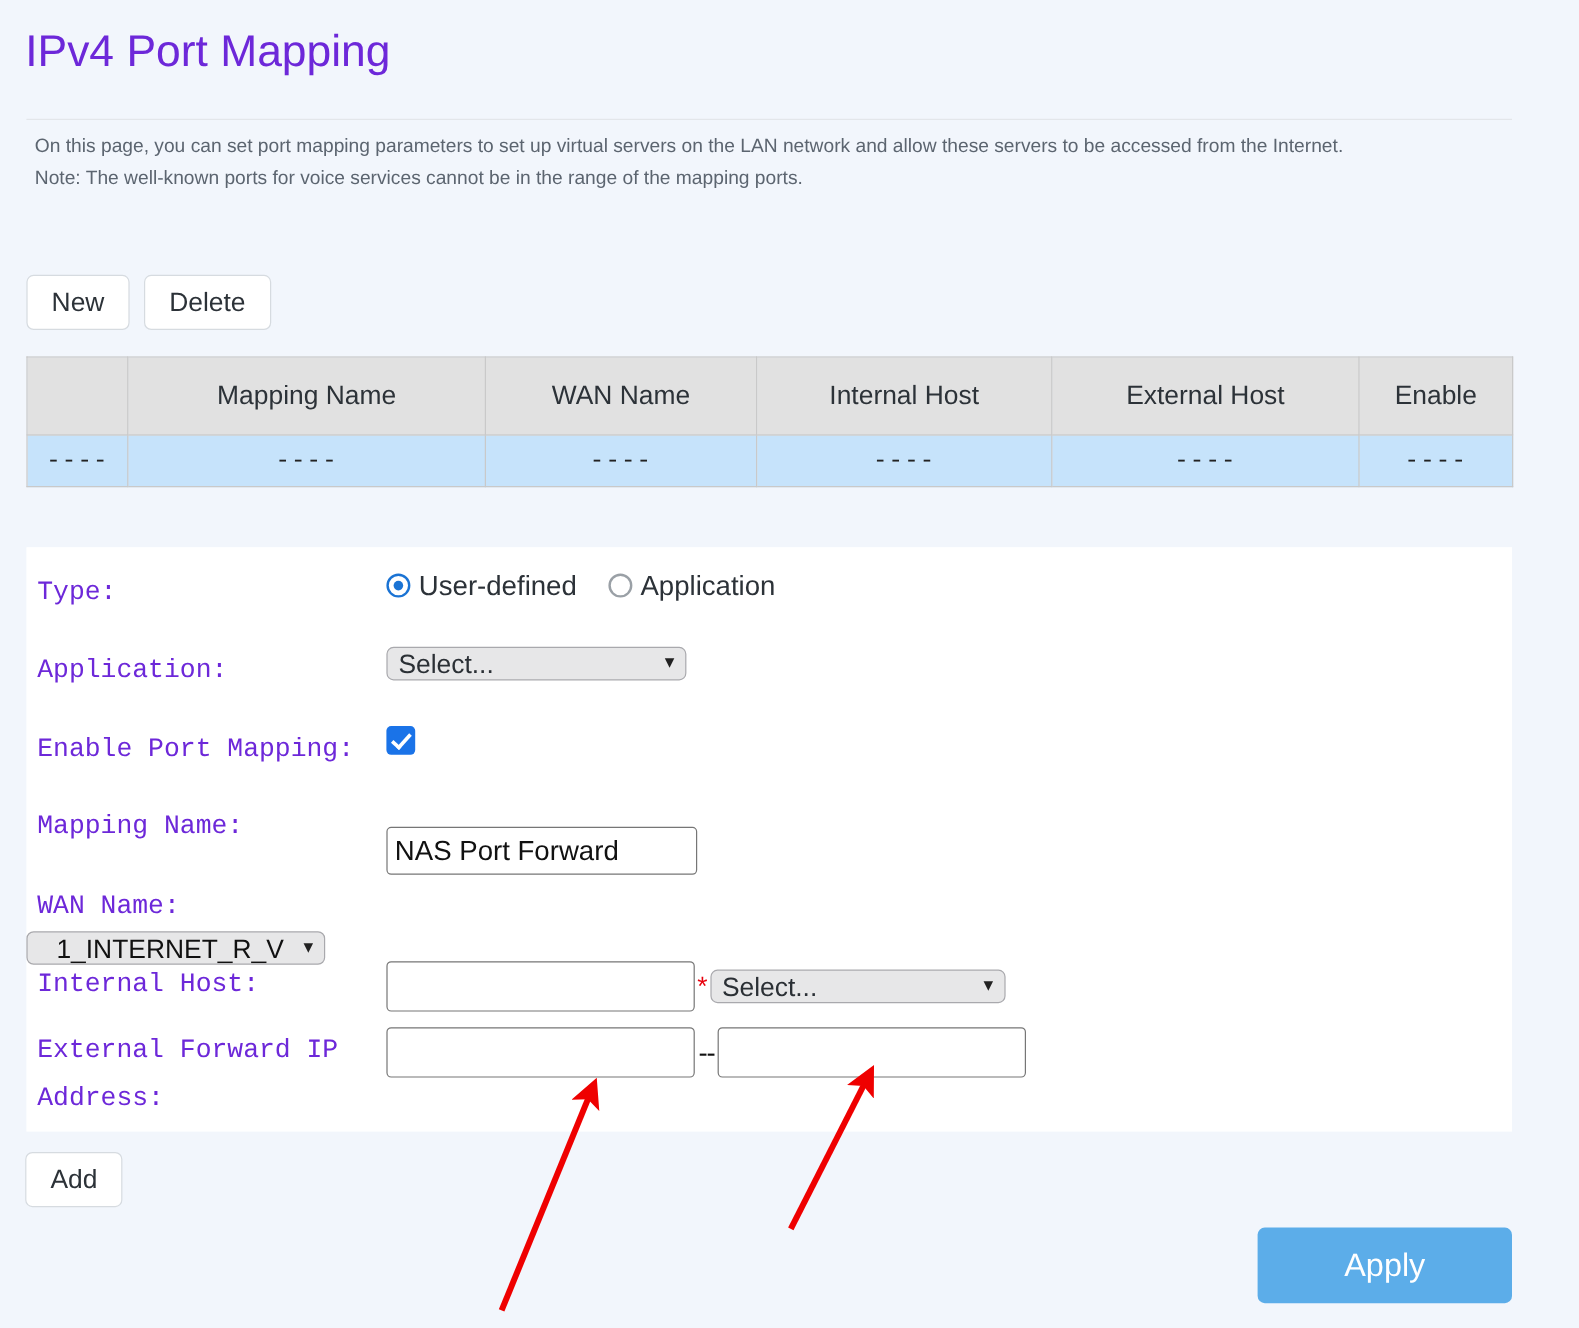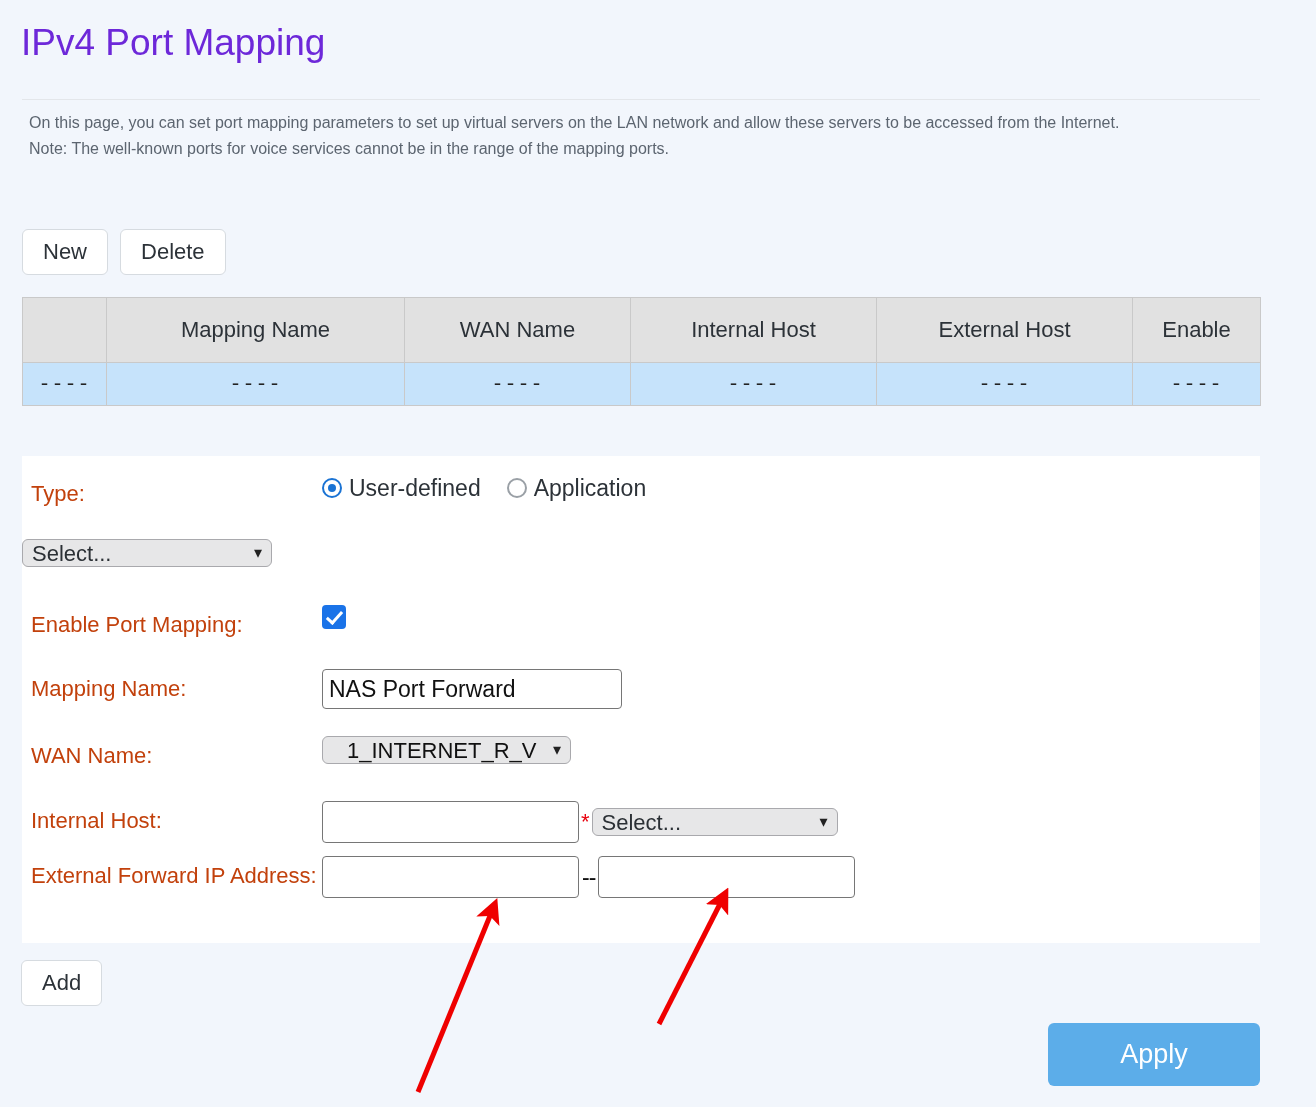--- a/index.html
+++ b/index.html
@@ -120,34 +120,35 @@
   }
   .form-row {
     display: flex;
     align-items: flex-start;
     position: absolute;
     left: 0;
     width: 100%;
   }
   .form-label {
     font-size: 22px;
-    color: #c2410c;
+    color: #6d28d9;
     width: 300px;
     padding-left: 9px;
     line-height: 40px;
+    font-family: Liberation Mono, monospace;
   }
   .form-label.two-line { line-height: 40px; }
   .form-control { display: flex; align-items: center; }
 
   
   .row-type   { top: 18px; }
   .row-app    { top: 83px; }
   .row-enable { top: 149px; }
   .row-mapname{ top: 213px; }
-  .row-wan    { top: 280px; }
+  .row-wan    { top: 280px; flex-direction: column; }
   .row-inthost{ top: 345px; }
   .row-extip  { top: 400px; }
 
   
   .radio-group { display: flex; align-items: center; gap: 26px; }
   .radio-item { display: flex; align-items: center; gap: 7px; cursor: pointer; }
   .radio-dot {
     width: 20px; height: 20px; border-radius: 50%;
     border: 2px solid #1a73d4; background: #fff;
     display: inline-block; position: relative; flex: none;
@@ -218,21 +219,21 @@
   .tin {
     background: #fff;
     border: 1px solid #767676;
     border-radius: 4px;
     font-family: "Liberation Sans", sans-serif;
     font-size: 23px;
     color: #111;
     height: 40px;
     padding: 0 6px;
   }
-  .tin-mapname { width: 300px; }
+  .tin-mapname { width: 259px; margin-top: 20px; }
   .tin-inthost { width: 257px; height: 42px; }
   .tin-ext { width: 257px; height: 42px; }
   .req-star {
     color: #e8000d;
     font-size: 22px;
     margin-left: 2px;
     margin-right: 2px;
     line-height: 26px;
   }
   .dash-sep {
@@ -346,20 +347,21 @@
         <span class="radio-label">User-defined</span>
       </label>
       <label class="radio-item">
         <span class="radio-dot unchecked"></span>
         <span class="radio-label">Application</span>
       </label>
     </div>
   </div>
 
   <div class="form-row row-app">
+    <div class="form-label">Application:</div>
     <div class="form-control">
       <span class="sel-wrap">
         <select class="sel sel-app">
           <option>Select...</option>
         </select>
         <span class="chev">▾</span>
       </span>
     </div>
   </div>
 

